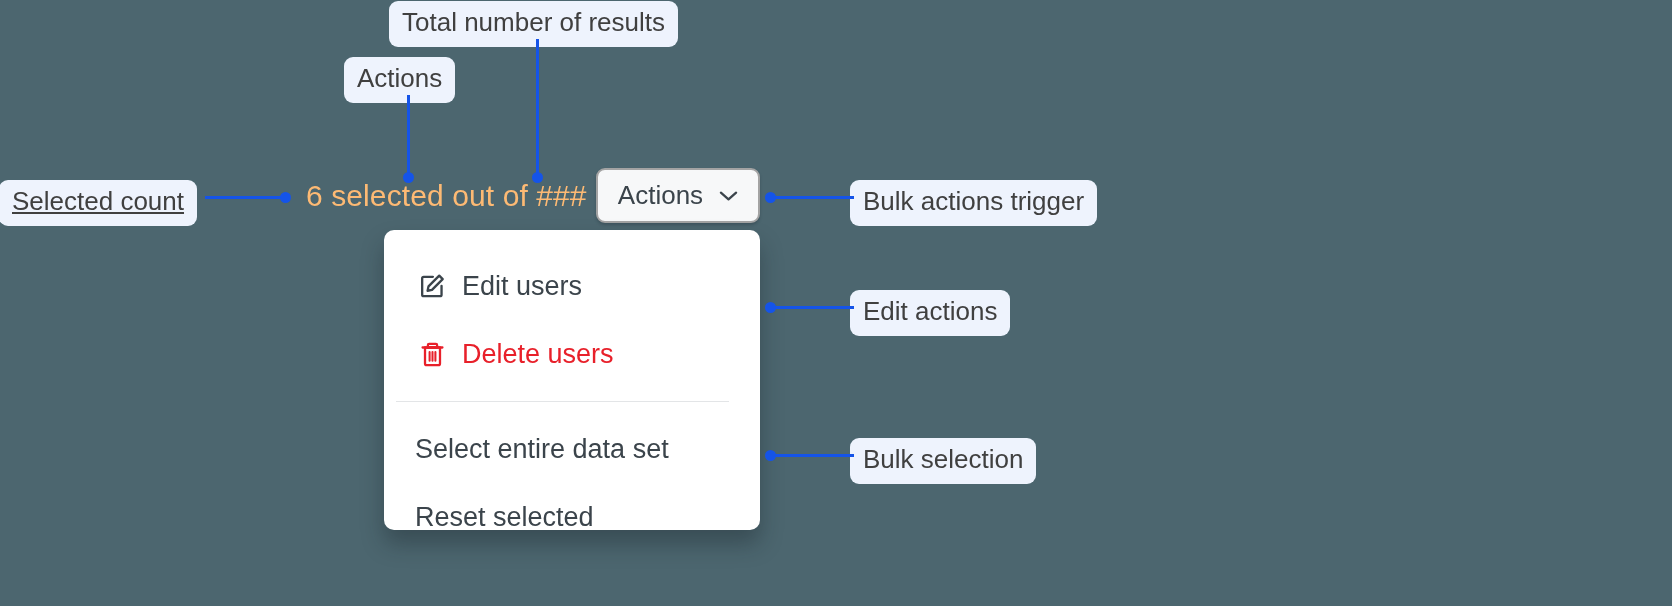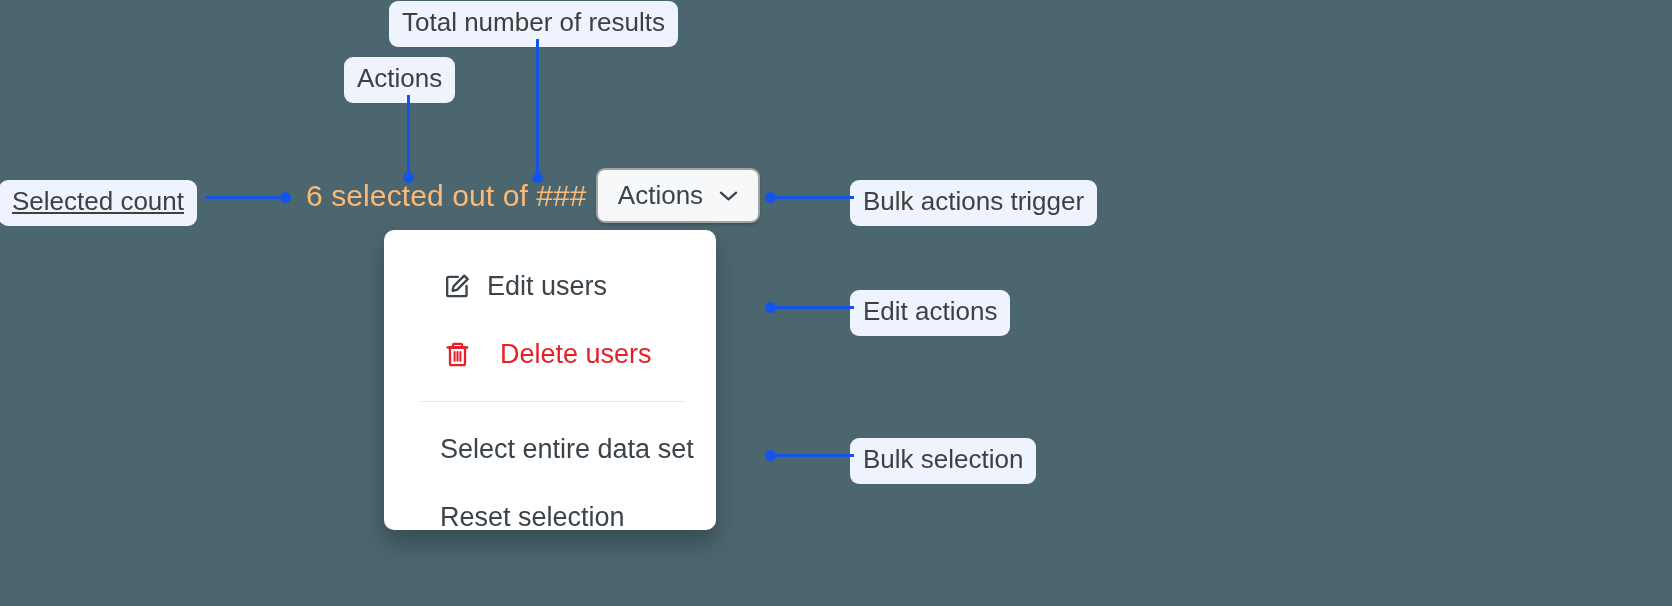--- a/index.html
+++ b/index.html
@@ -55,28 +55,27 @@
   .chev {
     width: 19px;
     height: 12px;
     display: block;
   }
 
   .menu-panel {
     position: absolute;
     left: 384px;
     top: 230px;
-    width: 332px;
+    width: 376px;
     height: 300px;
     background: #ffffff;
     border-radius: 10px;
     box-shadow: 0 14px 22px rgba(20,28,36,0.34);
     box-sizing: border-box;
     padding-top: 22px;
-    padding-left: 25px;
   }
   .menu-item {
     height: 68px;
     display: flex;
     align-items: center;
     padding-left: 31px;
     box-sizing: border-box;
     cursor: pointer;
   }
   .menu-item .mi-icon {
@@ -86,21 +85,21 @@
     display: flex;
     align-items: center;
     justify-content: center;
     margin-right: 13px;
   }
   .menu-item .mi-label {
     font-size: 27px;
     color: #3b444b;
     white-space: nowrap;
   }
-  .menu-item.danger .mi-label { color: #e8202a; margin-left: 13px; }
+  .menu-item.danger .mi-label { color: #e8202a; }
 
   .menu-item.no-icon { padding-left: 31px; text-align: center; }
   .menu-item.no-icon .mi-label { margin-left: 0; }
 
   .menu-divider {
     height: 1px;
     background: #e3e5e7;
     margin: 13px 31px 13px 12px;
   }
 
@@ -170,21 +169,21 @@
       <span class="mi-label">Delete users</span>
     </div>
 
     <div class="menu-divider"></div>
 
     <div class="menu-item no-icon">
       <span class="mi-label">Select entire data set</span>
     </div>
 
     <div class="menu-item no-icon">
-      <span class="mi-label">Reset selection</span>
+      <span class="mi-label">Reset selected</span>
     </div>
 
   </div>
 
   <div class="anno" style="left:389px; top:1px;">Total number of results</div>
   <div class="leader v" style="left:536px; top:39px; height:139px;"></div>
   <div class="dot" style="left:532px; top:172px;"></div>
 
   <div class="anno" style="left:344px; top:57px;">Actions</div>
   <div class="leader v" style="left:407px; top:95px; height:83px;"></div>

